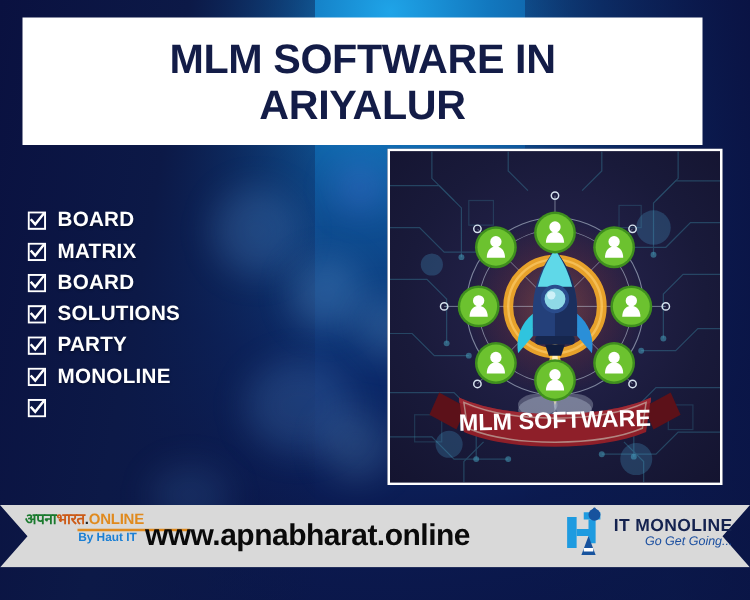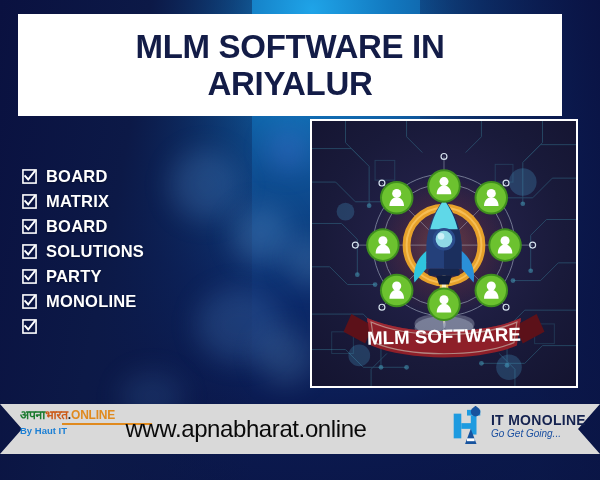--- a/index.html
+++ b/index.html
@@ -87,36 +87,36 @@
   #brand-logo-left {
     position:absolute; left:20px; top:409px; z-index:5;
     width:132px; text-align:left; line-height:1;
   }
   .logo-main { font-size:12px; font-weight:bold; letter-spacing:-0.2px; white-space:nowrap; }
   .logo-hindi { color:#1a7a2e; }
   .logo-hindi2 { color:#cc5a17; }
   .logo-dot { color:#222; }
   .logo-online { color:#e08a1e; }
   .logo-rule { height:2px; background:#e08a1e; margin:2px 0 1px 42px; }
-  .logo-sub { color:#1b7fd4; font-size:9.5px; font-weight:bold; text-align:left; }
+  .logo-sub { color:#1b7fd4; font-size:9.5px; font-weight:bold; text-align:center; }
 
   #footer-url {
     position:absolute; left:0; top:404px; width:492px; height:50px; z-index:5;
     display:flex; align-items:center; justify-content:center;
-    color:#0a0a0a; font-size:24px; font-weight:normal; letter-spacing:-0.4px;
+    color:#0a0a0a; font-size:24px; font-weight:bold; letter-spacing:-0.4px;
     pointer-events:none;
   }
   #brand-logo-right {
     position:absolute; right:14px; top:406px; z-index:5;
     display:flex; align-items:center; gap:5px;
   }
   .it-mark { width:38px; height:40px; display:block; }
   .it-txt { line-height:1.05; }
   .it-name { color:#14224f; font-size:14px; font-weight:bold; letter-spacing:0.3px; }
-  .it-tag { color:#1b4fa0; font-size:10px; font-style:italic; text-align:left; margin-top:1px; }
+  .it-tag { color:#1b4fa0; font-size:10px; font-style:italic; text-align:right; margin-top:1px; }
 </style>
 </head>
 <body>
 
 <div id="bg">
   <div class="bg-base"></div>
   <div class="bg-left-dark"></div>
   <div class="bg-right-dark"></div>
   <div class="bokeh b1"></div>
   <div class="bokeh b2"></div>

